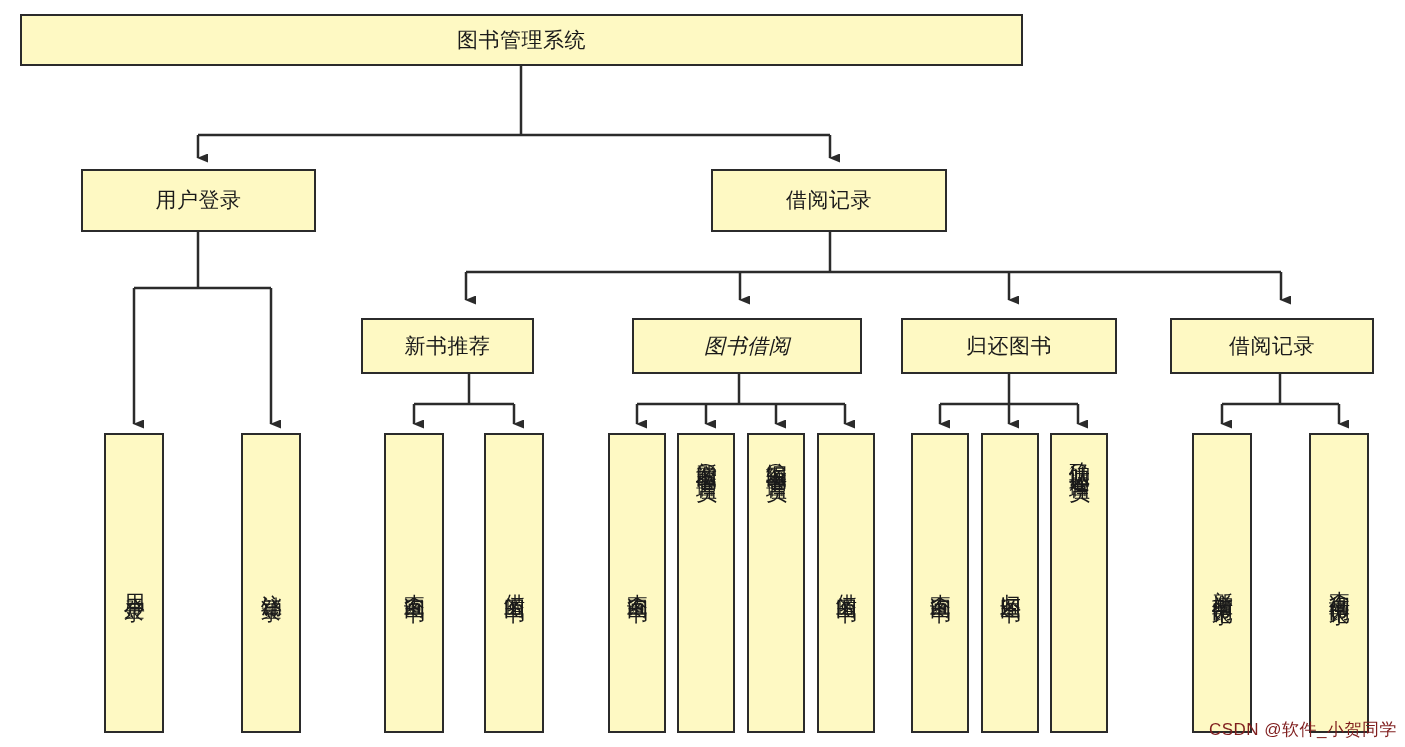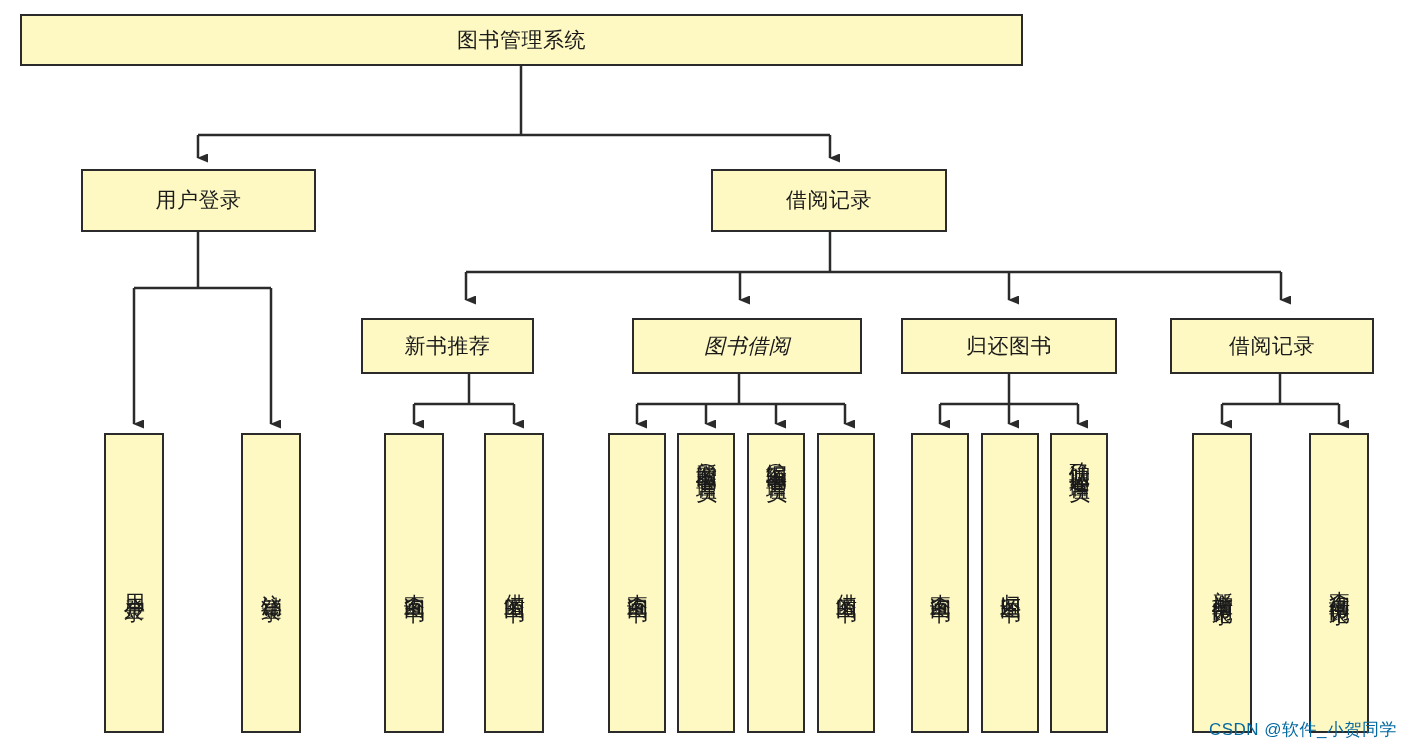--- a/index.html
+++ b/index.html
@@ -57,21 +57,21 @@
     top: 0;
     width: 1405px;
     height: 747px;
     pointer-events: none;
   }
   .watermark {
     position: absolute;
     right: 8px;
     bottom: 6px;
     font-size: 17px;
-    color: #0369a1;
+    color: #7f1d1d;
     letter-spacing: 0.5px;
     user-select: none;
   }
 </style>
 </head>
 <body>
 
 <div id="diagram-root">
 
   <svg class="connectors" viewBox="0 0 1405 747" xmlns="http://www.w3.org/2000/svg">

